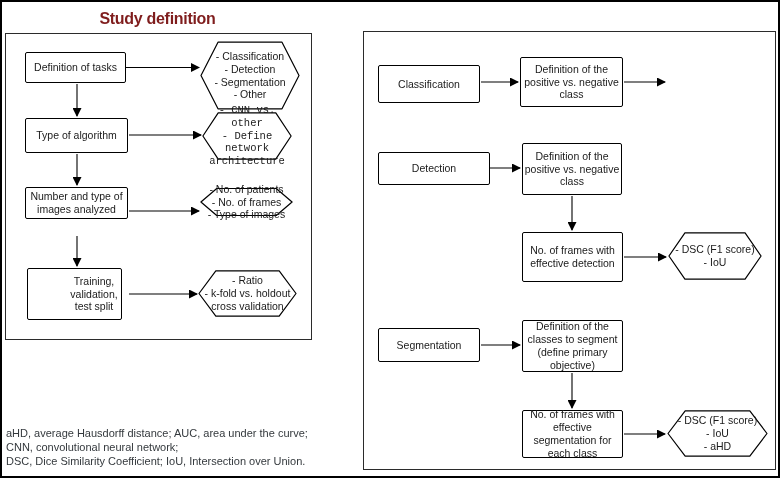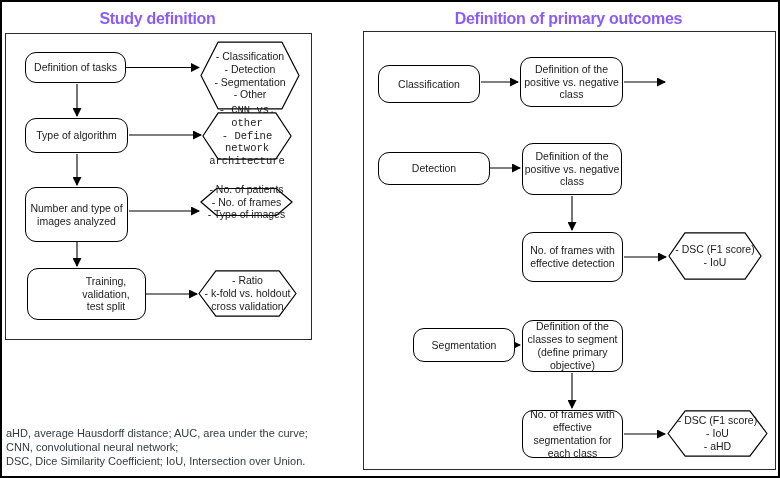--- a/index.html
+++ b/index.html
@@ -3,25 +3,25 @@
 <meta charset="utf-8">
 <style>
   html,body { margin:0; padding:0; background:#ffffff; }
   .canvas {
     position:relative; width:780px; height:478px; background:#ffffff;
     font-family:"Liberation Sans", sans-serif; color:#111; overflow:hidden;
   }
   .outer-border { position:absolute; inset:0; border:2px solid #000; pointer-events:none; }
   .panel-title {
     position:absolute; font-weight:bold; font-size:16px; letter-spacing:-0.3px;
-    text-align:center; color:#8b5cf6; white-space:nowrap;
+    text-align:center; color:#7f1d1d; white-space:nowrap;
   }
   .groupbox { position:absolute; border:1px solid #2b2b2b; background:transparent; }
   .box {
-    position:absolute; border:1.1px solid #000; border-radius:11px; background:#fff;
+    position:absolute; border:1.1px solid #000; border-radius:2px; background:#fff;
     display:flex; align-items:center; justify-content:center;
     text-align:center; font-size:10.5px; line-height:1.22; white-space:pre-line;
     color:#1a1a1a; box-sizing:border-box;
   }
   .hex { position:absolute; }
   .hex svg { position:absolute; left:0; top:0; width:100%; height:100%; display:block; }
   .hex-label {
     position:absolute; inset:0; display:flex; align-items:center; justify-content:center;
     text-align:center; font-size:10.5px; line-height:1.22; white-space:pre-line; color:#1a1a1a;
   }
@@ -59,27 +59,26 @@
     <line x1="624" y1="82" x2="665" y2="82" stroke="#000" stroke-width="1.1" marker-end="url(#ah)"></line>
     <line x1="481" y1="168" x2="520" y2="168" stroke="#000" stroke-width="1.1" marker-end="url(#ah)"></line>
     <line x1="572" y1="196" x2="572" y2="230" stroke="#000" stroke-width="1.1" marker-end="url(#ah)"></line>
     <line x1="624" y1="257" x2="666" y2="257" stroke="#000" stroke-width="1.1" marker-end="url(#ah)"></line>
     <line x1="481" y1="345" x2="520" y2="345" stroke="#000" stroke-width="1.1" marker-end="url(#ah)"></line>
     <line x1="572" y1="373" x2="572" y2="408" stroke="#000" stroke-width="1.1" marker-end="url(#ah)"></line>
     <line x1="624" y1="434" x2="665" y2="434" stroke="#000" stroke-width="1.1" marker-end="url(#ah)"></line>
   </svg>
 
   <div class="panel-title" style="left:5px; top:10px; width:305px;">Study definition</div>
-  <div class="panel-title" style="left:363px; top:10px; width:411px;">Definition of primary outcomes</div>
 
   <div class="box" style="left:25px; top:52px; width:101px; height:31px;">Definition of tasks</div>
   <div class="box" style="left:25px; top:118px; width:103px; height:35px;">Type of algorithm</div>
-  <div class="box" style="left:25px; top:187px; width:103px; height:55px;">Number and type of
+  <div class="box" style="left:25px; top:187px; width:103px; height:32px;">Number and type of
 images analyzed</div>
-  <div class="box" style="left:27px; top:268px; width:119px; height:52px;padding-left:39px;">Training, validation,
+  <div class="box" style="left:27px; top:268px; width:95px; height:52px;padding-left:39px;">Training, validation,
 test split</div>
 
   <div class="hex" style="left:200px; top:41px; width:100px; height:69px;">
     <svg viewBox="0 0 100 60" preserveAspectRatio="none">
       <polygon points="1,30 18,1 82,1 99,30 82,59 18,59" fill="#fff" stroke="#000" stroke-width="1.2" stroke-linejoin="round" vector-effect="non-scaling-stroke"></polygon>
     </svg>
     <div class="hex-label">- Classification
 - Detection
 - Segmentation
 - Other</div>
@@ -121,21 +120,21 @@
   <div class="box" style="left:522px; top:232px; width:101px; height:50px;">No. of frames with
 effective detection</div>
   <div class="hex" style="left:668px; top:232px; width:94px; height:48px;">
     <svg viewBox="0 0 100 60" preserveAspectRatio="none">
       <polygon points="1,30 18,1 82,1 99,30 82,59 18,59" fill="#fff" stroke="#000" stroke-width="1.2" stroke-linejoin="round" vector-effect="non-scaling-stroke"></polygon>
     </svg>
     <div class="hex-label">- DSC (F1 score)
 - IoU</div>
   </div>
 
-  <div class="box" style="left:378px; top:328px; width:102px; height:34px;margin-left:35px;">Segmentation</div>
+  <div class="box" style="left:378px; top:328px; width:102px; height:34px;">Segmentation</div>
   <div class="box" style="left:522px; top:320px; width:101px; height:52px;">Definition of the
 classes to segment
 (define primary
 objective)</div>
   <div class="box" style="left:522px; top:410px; width:101px; height:48px;">No. of frames with
 effective
 segmentation for
 each class</div>
   <div class="hex" style="left:667px; top:410px; width:101px; height:47px;">
     <svg viewBox="0 0 100 60" preserveAspectRatio="none">

